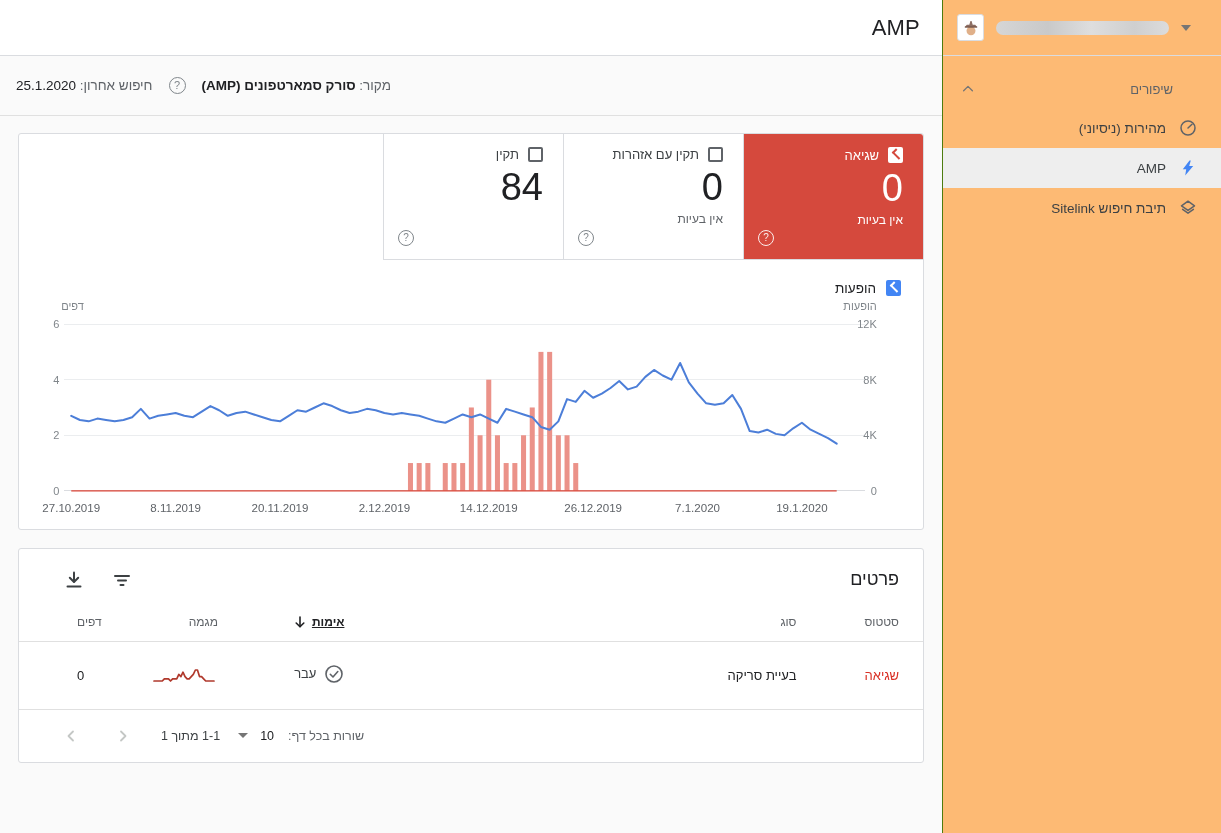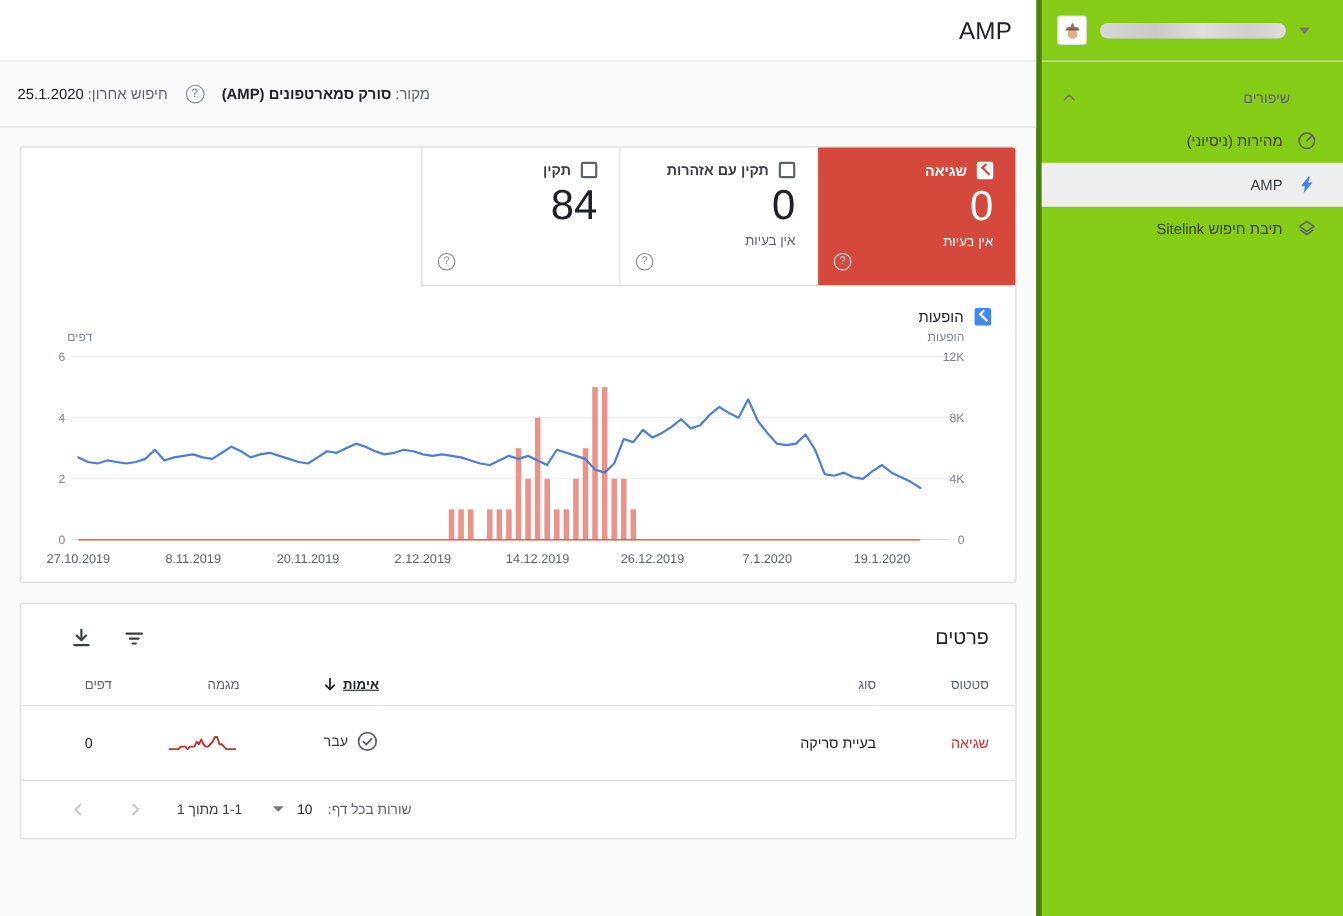--- a/index.html
+++ b/index.html
@@ -4,21 +4,21 @@
 <style>
   * { margin:0; padding:0; box-sizing:border-box; }
   html,body { width:1221px; height:833px; overflow:hidden; }
   body {
     font-family:"Liberation Sans","DejaVu Sans",sans-serif;
     background:#fafafa; color:#202124; direction:rtl; font-size:13px;
   }
   .app { display:flex; width:1221px; height:833px; }
 
   
-  aside.sidebar { width:279px; background:#84cc16; border-left:5px solid #4d7c0f; flex:0 0 279px; }
+  aside.sidebar { width:279px; background:#fdba74; border-left:1px solid #4d7c0f; flex:0 0 279px; }
   .account-bar { height:56px; border-bottom:1px solid #dadce0; display:flex; align-items:center;
                  direction:ltr; padding:0 30px 0 14px; gap:12px; cursor:pointer; }
   .avatar-box { width:27px; height:27px; border:1px solid #dadce0; border-radius:3px; background:#fff;
                 display:flex; align-items:center; justify-content:center; }
   .blur-name { flex:1; height:14px; border-radius:7px;
                background:linear-gradient(90deg,#d6d6d6,#c9c9c9 30%,#dedede 55%,#cfcfcf 80%,#dcdcdc); }
   .caret-down { width:0; height:0; border-left:5px solid transparent; border-right:5px solid transparent;
                 border-top:6px solid #757575; }
   .nav-section { margin-top:14px; }
   .section-head { height:38px; display:flex; align-items:center; padding:0 48px 0 18px;
@@ -49,21 +49,21 @@
 
   .content { padding:17px 18px; display:flex; flex-direction:column; gap:18px; }
   .card { background:#fff; border:1px solid #dadce0; border-radius:3px; }
 
   
   .summary-row { display:flex; }
   .sum-box { width:180px; height:126px; border-left:1px solid #dadce0; border-bottom:1px solid #dadce0;
              padding:13px 20px; position:relative; cursor:pointer; }
   .sum-box.first { border-top-right-radius:3px; }
   .sum-fill { flex:1; }
-  .sum-head { display:flex; align-items:center; gap:9px;font-weight:bold; }
+  .sum-head { display:flex; align-items:center; gap:9px; }
   .sum-label { font-size:13px; color:#3c4043; }
   .sum-value { font-size:38px; font-weight:400; color:#202124; text-align:right; margin-top:4px; line-height:1.15; }
   .sum-note { font-size:12px; color:#5f6368; text-align:right; margin-top:2px; }
   .sum-box .qmark { position:absolute; bottom:13px; left:14px; width:16px; height:16px; font-size:10px; }
   .sum-box.error { background:#d5493d; color:#fff; }
   .sum-box.error .sum-label, .sum-box.error .sum-value, .sum-box.error .sum-note { color:#fff; }
   .sum-box.error .qmark { border-color:#ffffff; color:#fff; opacity:.9; }
 
   
   .cb { width:15px; height:15px; border:2px solid #5f6368; border-radius:2px; background:transparent;
@@ -104,21 +104,21 @@
   .valid-cell { display:inline-flex; align-items:center; gap:8px; color:#3c4043; }
   .check-circle { width:20px; height:20px; color:#5f6368; display:inline-flex; }
   .trend-cell svg { display:block; }
 
   .pagination { height:52px; display:flex; align-items:center; justify-content:flex-end;
                 gap:14px; padding:0 24px 0 38px; color:#5f6368; font-size:12.5px; }
   .rpp-select { display:flex; align-items:center; gap:12px; cursor:pointer; }
   .rpp-value { color:#202124; }
   .rpp-caret { width:0; height:0; border-left:5px solid transparent; border-right:5px solid transparent;
                border-top:5px solid #757575; }
-  .range-text { margin-right:14px; color:#3c4043; }
+  .range-text { margin-right:4px; color:#3c4043; }
   .pg-btn { width:28px; height:28px; display:flex; align-items:center; justify-content:center;
             color:#c4c7c5; cursor:default; margin-right:10px; }
 </style>
 </head>
 <body>
 
 <div class="app">
 
   <aside class="sidebar">
     <div class="account-bar">

